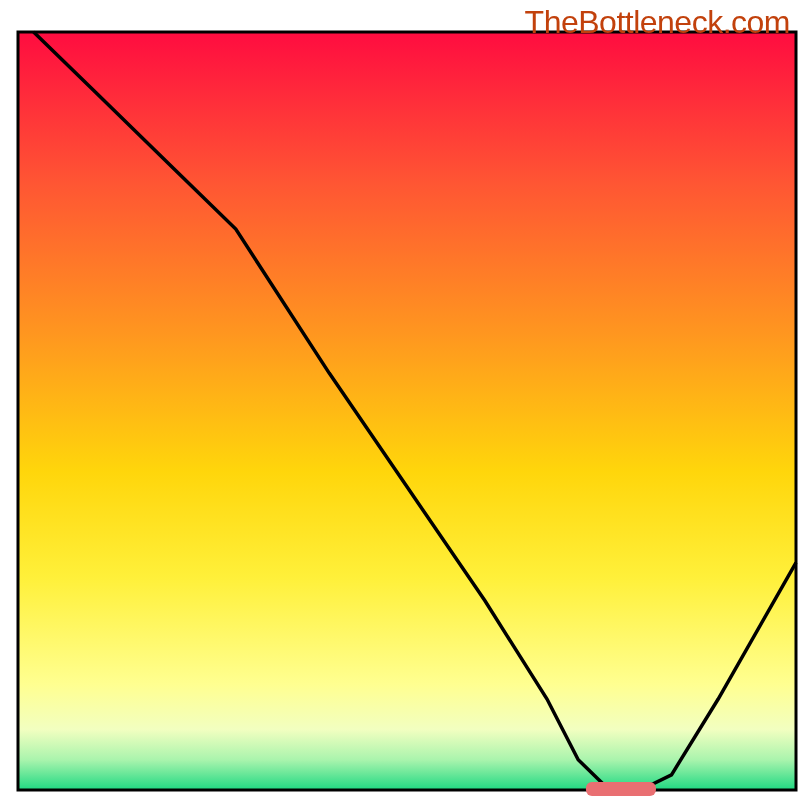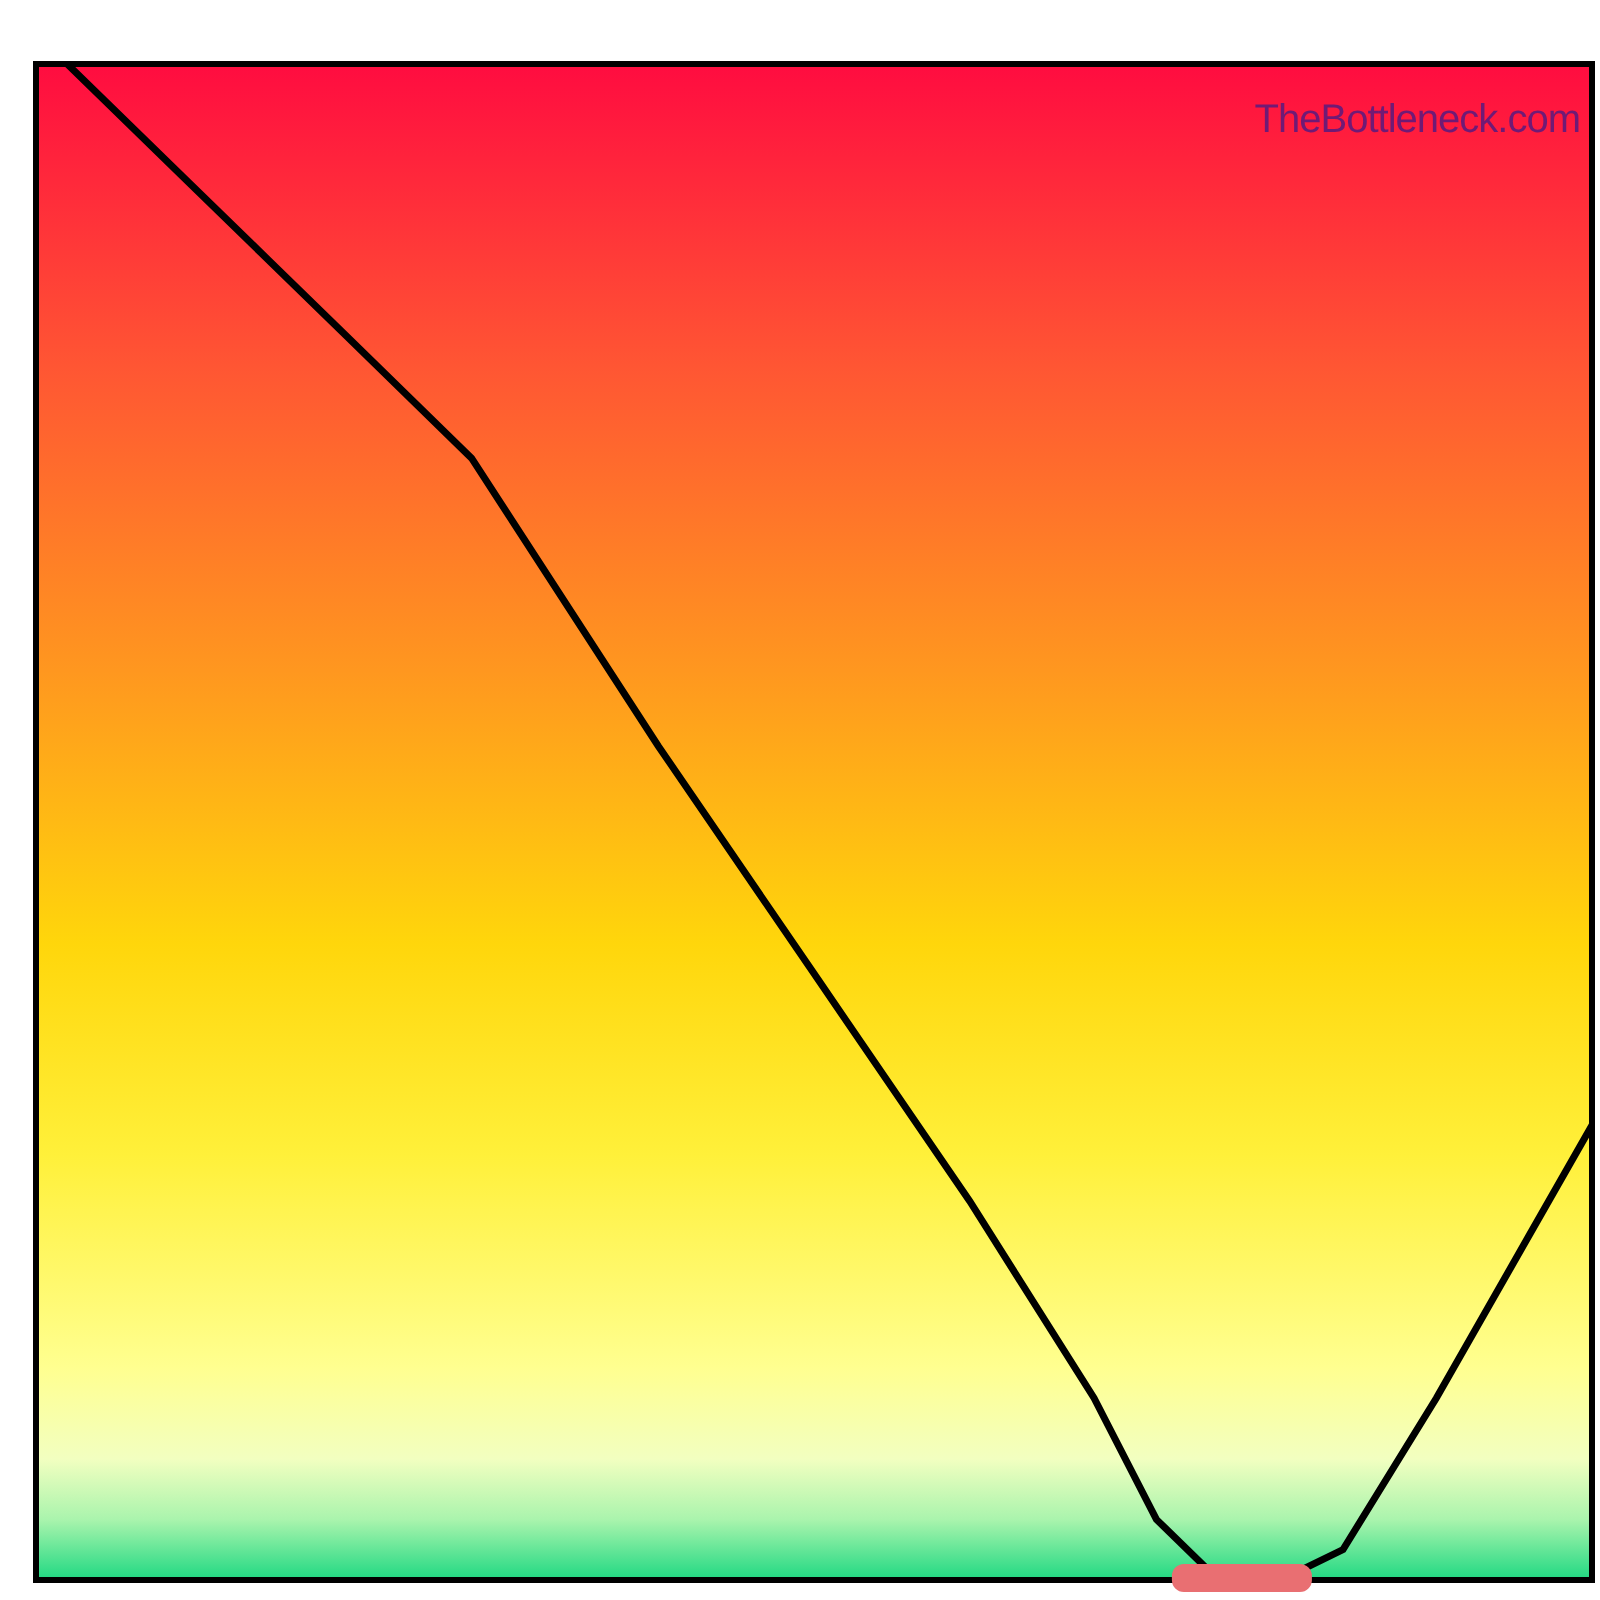--- a/index.html
+++ b/index.html
@@ -12,26 +12,25 @@
   }
   .container {
     position: relative;
     width: 800px;
     height: 800px;
   }
   .watermark {
     position: absolute;
     top: 4px;
     right: 10px;
-    font-size: 20px;
+    font-size: 32px;
     font-weight: 500;
-    color: #701a75;
+    color: #c2410c;
     z-index: 20;
     letter-spacing: -0.5px;
-    margin-top: 45px;
   }
   svg.plot {
     position: absolute;
     left: 0;
     top: 0;
     width: 800px;
     height: 800px;
   }
 </style>
 </head>

